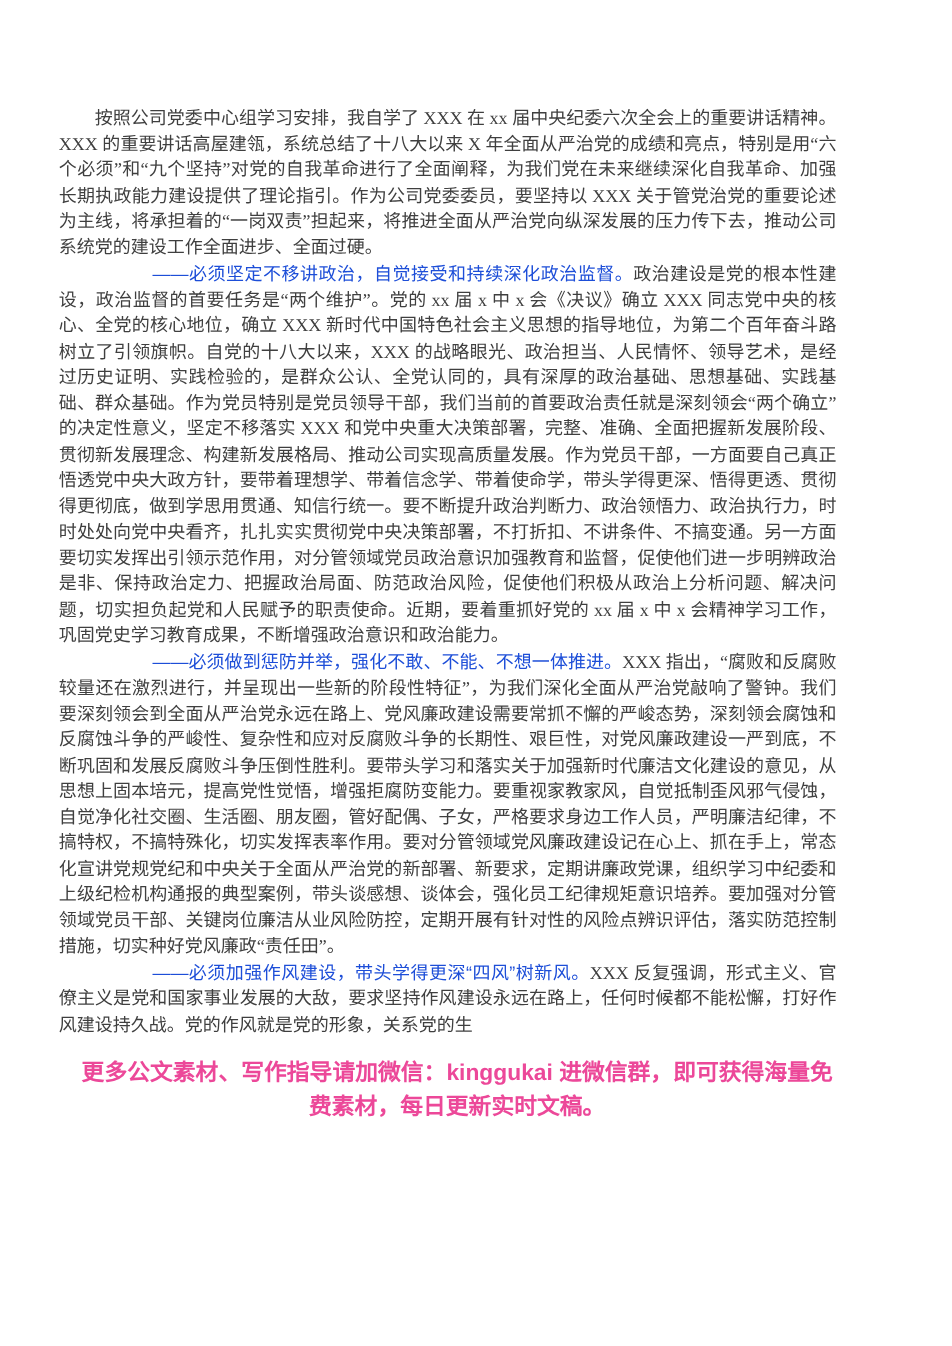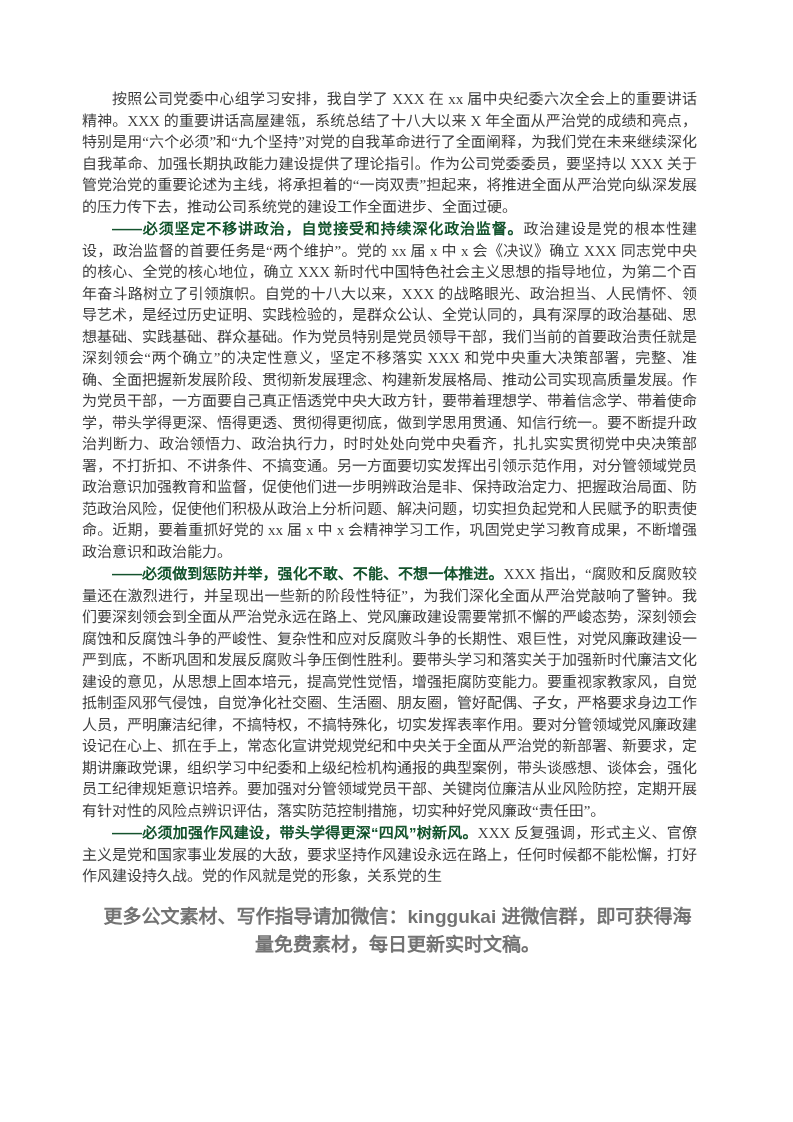--- a/index.html
+++ b/index.html
@@ -7,48 +7,49 @@
     padding: 0;
     background: #ffffff;
   }
   .page {
     position: relative;
     width: 793px;
     height: 1122px;
     margin: 0 auto;
     background: #ffffff;
     box-sizing: border-box;
-    padding: 89px 96px 0 82px;
+    padding: 89px 96px 0 49px;
     overflow: hidden;
   }
   .doc p.body-para {
     margin: 0;
     padding: 0;
     text-indent: 2em;
     text-align: justify;
     font-family: "Liberation Serif", "DejaVu Serif", serif;
     font-size: 15px;
     line-height: 21.5px;
     color: #3f3f3f;
   }
   .doc .lead {
-    font-weight: 700;
+    font-weight: 400;
     font-family: "Liberation Sans", "DejaVu Sans", sans-serif;
-    color: #14532d;
+    color: #1d4ed8;
+    margin-left: 48px;
   }
   .promo-footer {
     margin: 15px 0 0 16px;
     padding: 0;
     text-indent: 0;
     text-align: center;
     font-family: "Liberation Sans", "DejaVu Sans", sans-serif;
     font-weight: 700;
     font-size: 19px;
     line-height: 28px;
-    color: #737373;
+    color: #ec4899;
   }
 </style>
 </head>
 <body>
 
 <div class="page">
   <div class="doc" id="doc-body">
       <p class="body-para"><span>按照公司党委中心组学习安排，我自学了 XXX 在 xx 届中央纪委六次全会上的重要讲话精神。XXX 的重要讲话高屋建瓴，系统总结了十八大以来 X 年全面从严治党的成绩和亮点，特别是用“六个必须”和“九个坚持”对党的自我革命进行了全面阐释，为我们党在未来继续深化自我革命、加强长期执政能力建设提供了理论指引。作为公司党委委员，要坚持以 XXX 关于管党治党的重要论述为主线，将承担着的“一岗双责”担起来，将推进全面从严治党向纵深发展的压力传下去，推动公司系统党的建设工作全面进步、全面过硬。</span></p>
       <p class="body-para"><span class="lead">——必须坚定不移讲政治，自觉接受和持续深化政治监督。</span><span>政治建设是党的根本性建设，政治监督的首要任务是“两个维护”。党的 xx 届 x 中 x 会《决议》确立 XXX 同志党中央的核心、全党的核心地位，确立 XXX 新时代中国特色社会主义思想的指导地位，为第二个百年奋斗路树立了引领旗帜。自党的十八大以来，XXX 的战略眼光、政治担当、人民情怀、领导艺术，是经过历史证明、实践检验的，是群众公认、全党认同的，具有深厚的政治基础、思想基础、实践基础、群众基础。作为党员特别是党员领导干部，我们当前的首要政治责任就是深刻领会“两个确立”的决定性意义，坚定不移落实 XXX 和党中央重大决策部署，完整、准确、全面把握新发展阶段、贯彻新发展理念、构建新发展格局、推动公司实现高质量发展。作为党员干部，一方面要自己真正悟透党中央大政方针，要带着理想学、带着信念学、带着使命学，带头学得更深、悟得更透、贯彻得更彻底，做到学思用贯通、知信行统一。要不断提升政治判断力、政治领悟力、政治执行力，时时处处向党中央看齐，扎扎实实贯彻党中央决策部署，不打折扣、不讲条件、不搞变通。另一方面要切实发挥出引领示范作用，对分管领域党员政治意识加强教育和监督，促使他们进一步明辨政治是非、保持政治定力、把握政治局面、防范政治风险，促使他们积极从政治上分析问题、解决问题，切实担负起党和人民赋予的职责使命。近期，要着重抓好党的 xx 届 x 中 x 会精神学习工作，巩固党史学习教育成果，不断增强政治意识和政治能力。</span></p>
       <p class="body-para"><span class="lead">——必须做到惩防并举，强化不敢、不能、不想一体推进。</span><span>XXX 指出，“腐败和反腐败较量还在激烈进行，并呈现出一些新的阶段性特征”，为我们深化全面从严治党敲响了警钟。我们要深刻领会到全面从严治党永远在路上、党风廉政建设需要常抓不懈的严峻态势，深刻领会腐蚀和反腐蚀斗争的严峻性、复杂性和应对反腐败斗争的长期性、艰巨性，对党风廉政建设一严到底，不断巩固和发展反腐败斗争压倒性胜利。要带头学习和落实关于加强新时代廉洁文化建设的意见，从思想上固本培元，提高党性觉悟，增强拒腐防变能力。要重视家教家风，自觉抵制歪风邪气侵蚀，自觉净化社交圈、生活圈、朋友圈，管好配偶、子女，严格要求身边工作人员，严明廉洁纪律，不搞特权，不搞特殊化，切实发挥表率作用。要对分管领域党风廉政建设记在心上、抓在手上，常态化宣讲党规党纪和中央关于全面从严治党的新部署、新要求，定期讲廉政党课，组织学习中纪委和上级纪检机构通报的典型案例，带头谈感想、谈体会，强化员工纪律规矩意识培养。要加强对分管领域党员干部、关键岗位廉洁从业风险防控，定期开展有针对性的风险点辨识评估，落实防范控制措施，切实种好党风廉政“责任田”。</span></p>

